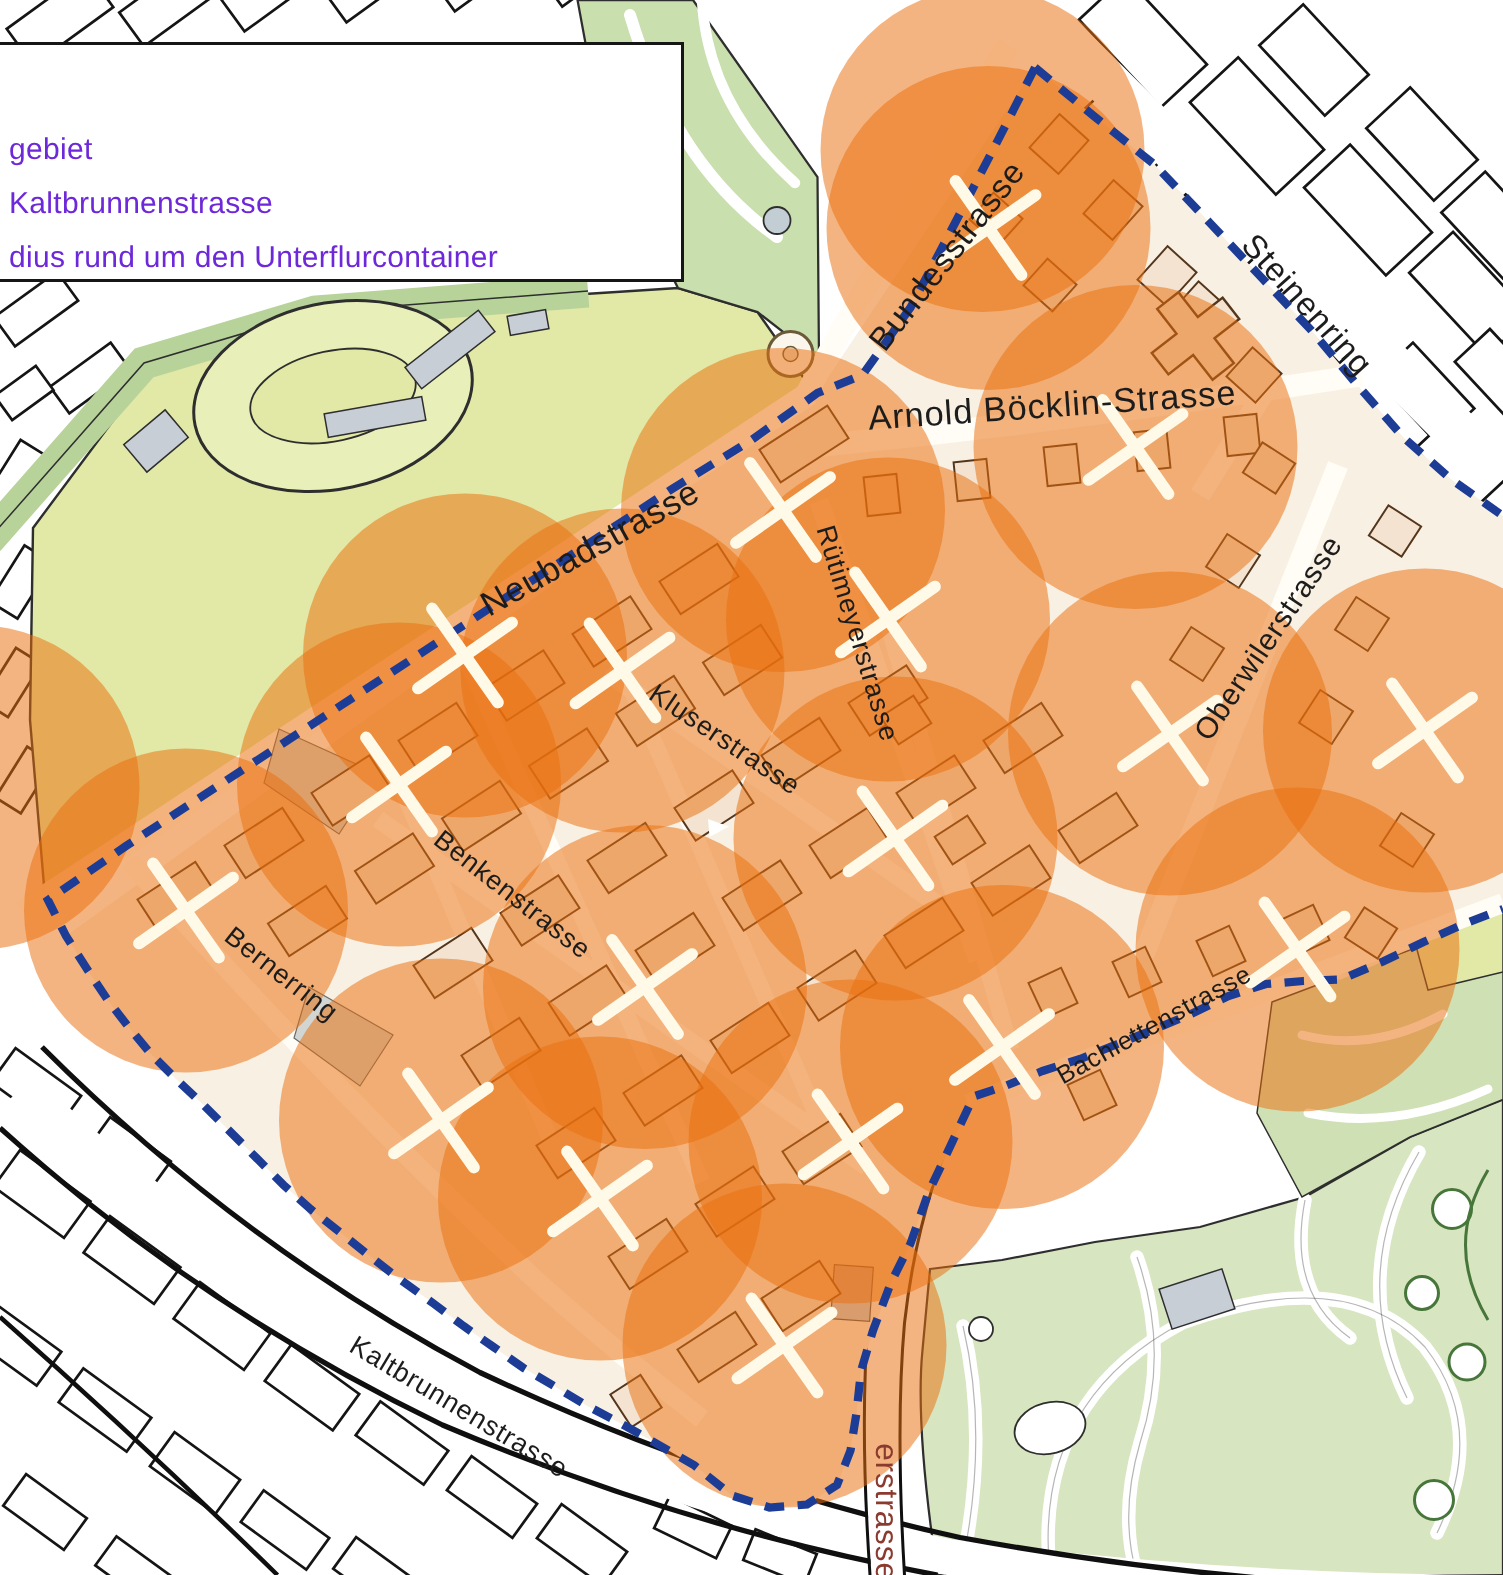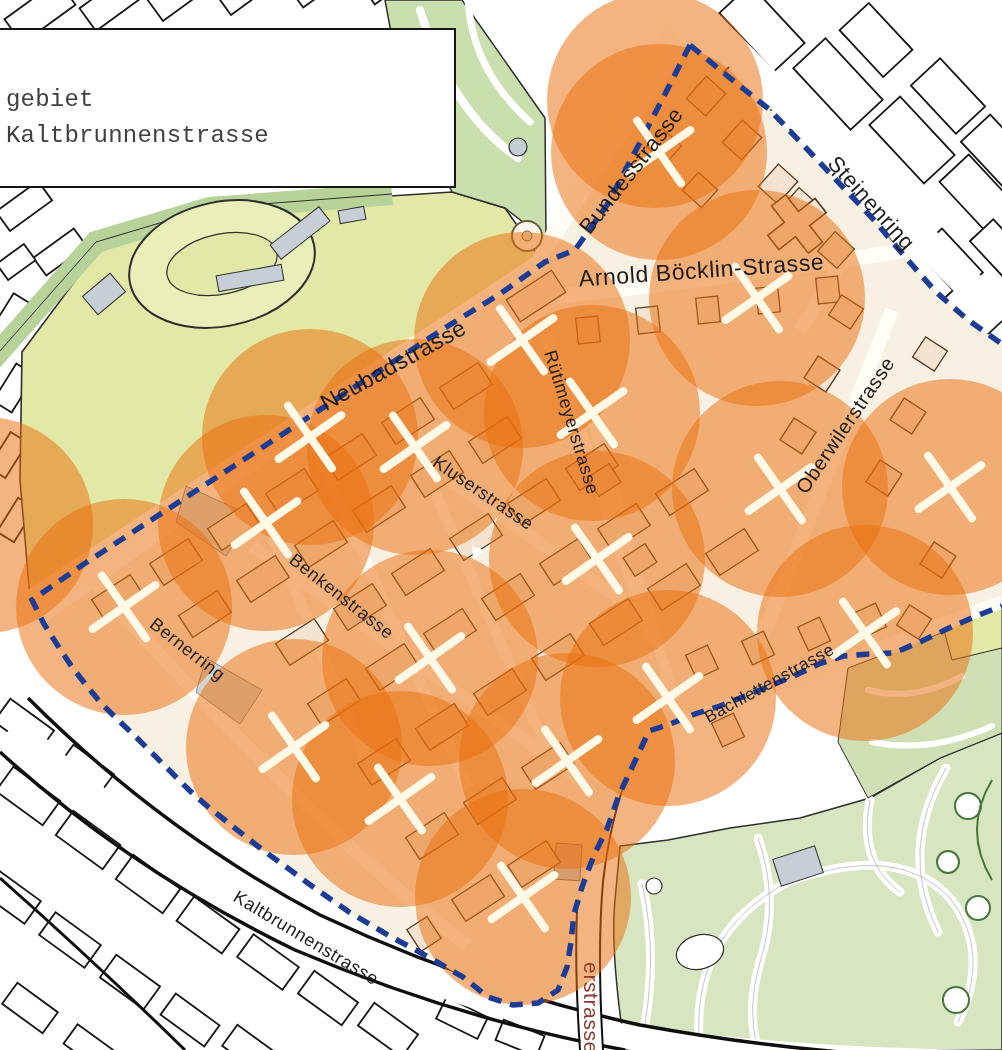--- a/index.html
+++ b/index.html
@@ -1,21 +1,21 @@
 <!DOCTYPE html>
 <html><head>
 <meta charset="utf-8">
 <style>
   html,body{margin:0;padding:0;background:#fff;}
   .stage{position:relative;width:1002px;height:1050px;overflow:hidden;background:#fff;
          font-family:"Liberation Sans",sans-serif;}
   svg{position:absolute;left:0;top:0;}
   .legend{position:absolute;left:-26px;top:28px;width:482px;height:160px;background:#fff;
           border:2.5px solid #161616;box-sizing:border-box;padding:52px 0 0 30px;z-index:50;}
-  .legend-line{font-size:24px;line-height:36px;color:#404040;letter-spacing:0.2px;white-space:nowrap;font-family:Liberation Mono, monospace;}
+  .legend-line{font-size:20px;line-height:36px;color:#6d28d9;letter-spacing:0.2px;white-space:nowrap;}
 </style>
 </head>
 <body>
 
 <div class="stage">
 
   <svg id="map" width="1002" height="1050" viewBox="0 0 1002 1050">
     <g id="g-base">
         <rect x="0" y="0" width="1002" height="1050" fill="#ffffff"></rect>
       </g>
@@ -321,14 +321,15 @@
         <text x="184" y="654" transform="rotate(38 184 654)" text-anchor="middle" font-size="18" fill="#1c1c1c" font-family="&quot;Liberation Sans&quot;,sans-serif" letter-spacing="0.6">Bernerring</text>
         <text x="772" y="688" transform="rotate(-29 772 688)" text-anchor="middle" font-size="17" fill="#1c1c1c" font-family="&quot;Liberation Sans&quot;,sans-serif" letter-spacing="0.6">Bachlettenstrasse</text>
         <text x="303" y="943" transform="rotate(31 303 943)" text-anchor="middle" font-size="18" fill="#1c1c1c" font-family="&quot;Liberation Sans&quot;,sans-serif" letter-spacing="0.6">Kaltbrunnenstrasse</text>
         <text x="584" y="1008" transform="rotate(90 584 1008)" text-anchor="middle" font-size="21" fill="#8a3a2e" font-family="&quot;Liberation Sans&quot;,sans-serif" letter-spacing="0.6">erstrasse</text>
       </g>
   </svg>
 
   <div class="legend">
     <div class="legend-line">gebiet</div>
     <div class="legend-line">Kaltbrunnenstrasse</div>
+    <div class="legend-line">dius rund um den Unterflurcontainer</div>
   </div>
 </div>
 
 </body></html>

